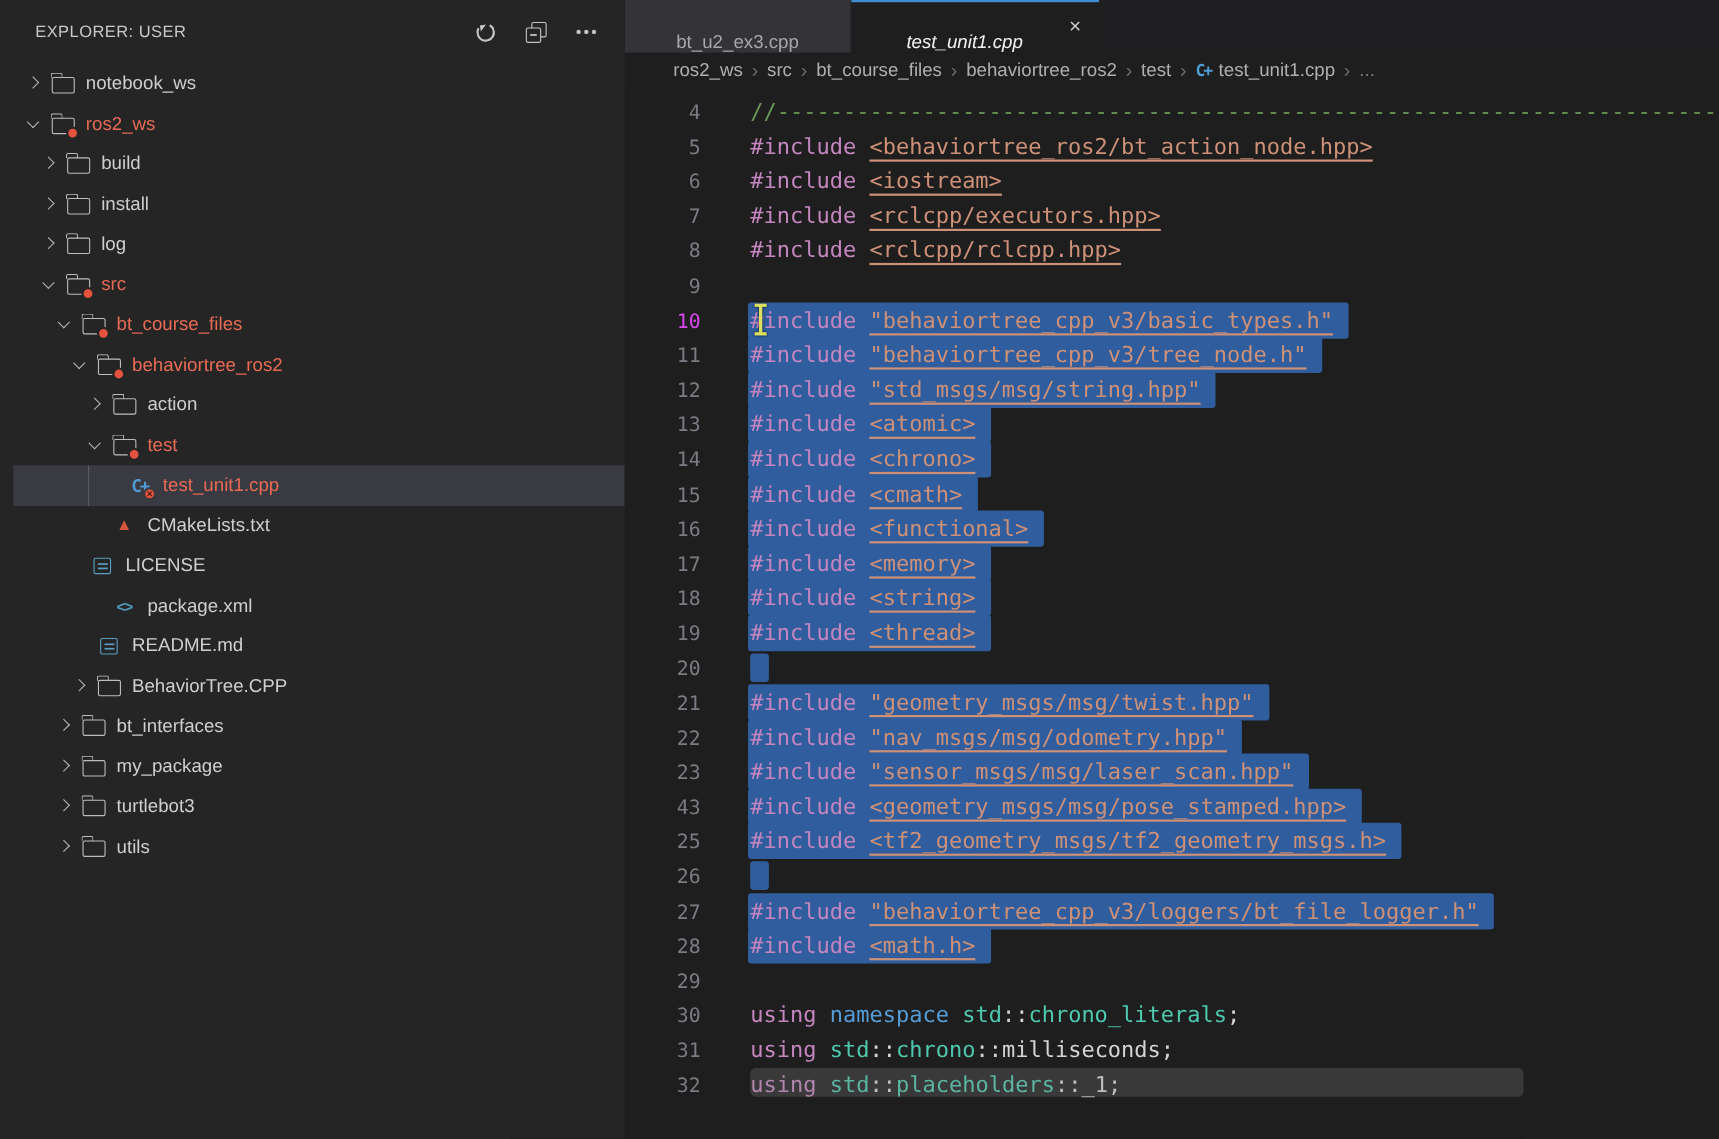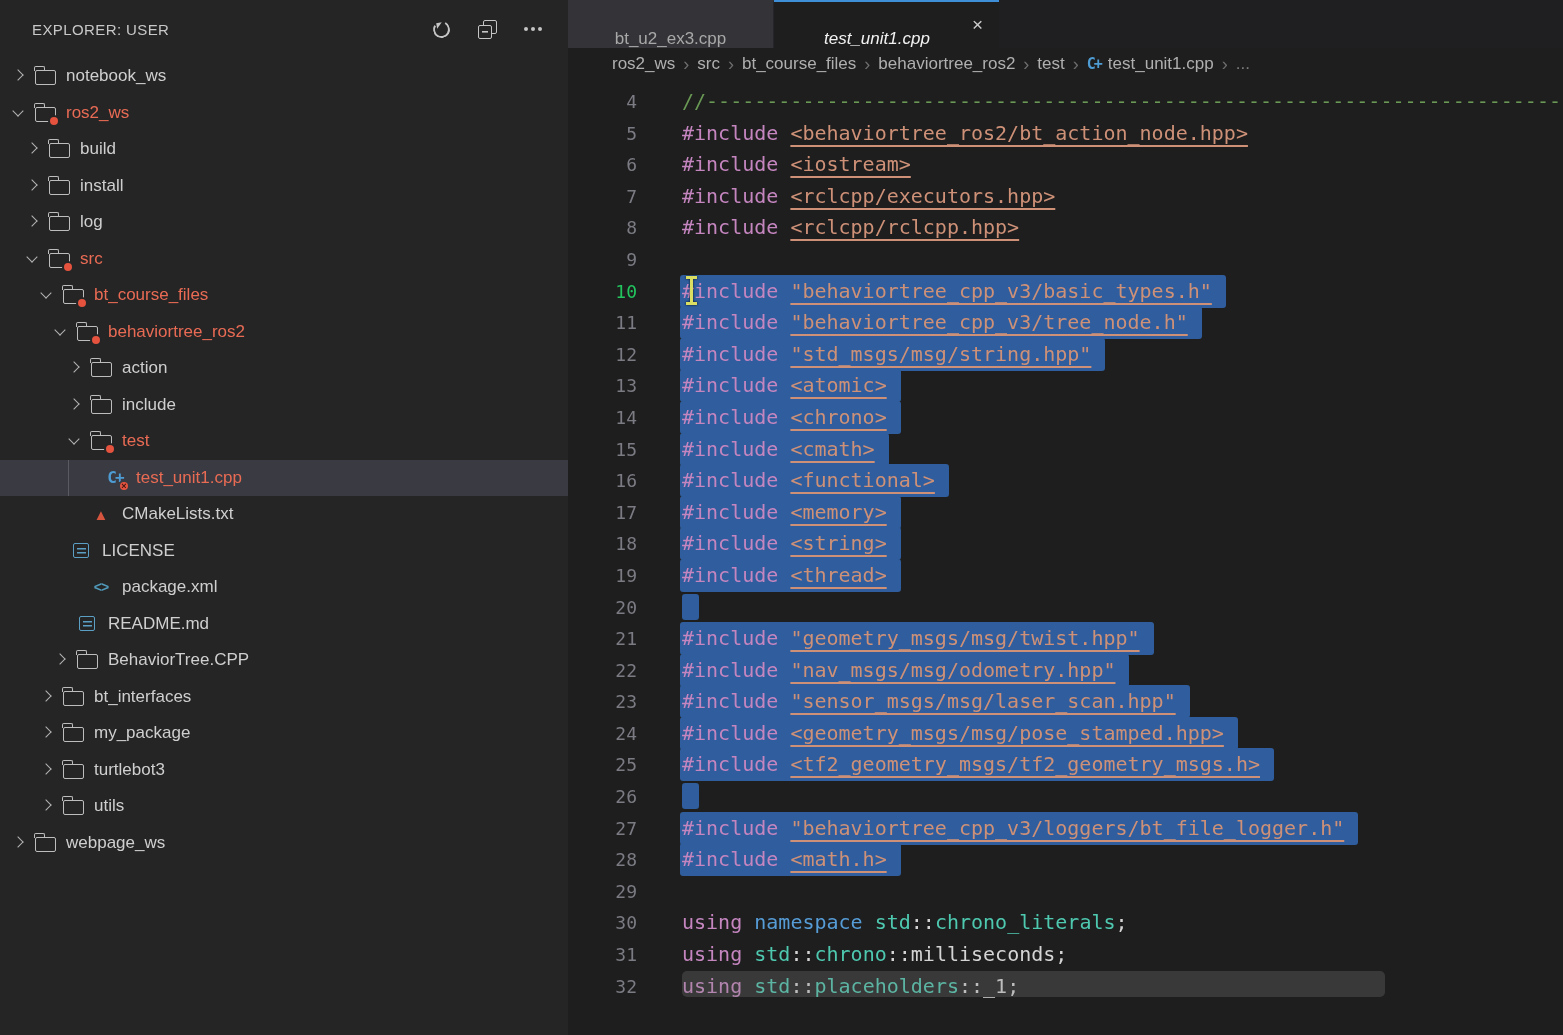--- a/index.html
+++ b/index.html
@@ -29,21 +29,21 @@
   .ico-collapse::before { content:""; position:absolute; top:0; right:0; width:12px; height:12px;
                  border:1.7px solid #c5c5c5; border-radius:2px; }
   .ico-collapse::after { content:""; position:absolute; bottom:0; left:0; width:12px; height:12px;
                  border:1.7px solid #c5c5c5; border-radius:2px; background:
                  linear-gradient(#c5c5c5,#c5c5c5) center/6px 1.6px no-repeat, #252526; }
 
   .ico-more { width:4px; height:4px; border-radius:50%; background:#c5c5c5;
               box-shadow:-7px 0 0 #c5c5c5, 7px 0 0 #c5c5c5; }
 
   
-  .tree { flex:1; overflow:hidden; font-size:17px; color:#cfcfcf; }
+  .tree { flex:1; overflow:hidden; font-size:17px; color:#cfcfcf;margin-left:12px; }
   .row { height:36.5px; display:flex; align-items:center; position:relative; cursor:pointer; white-space:nowrap; }
   .row.selected { background:#3a3a42; }
   .row.selected::before { content:""; position:absolute; left:68px; top:0; bottom:0; width:1px; background:#5a5a60; }
   .chev { width:24px; height:24px; flex:none; position:relative; }
   .chev::before { content:""; position:absolute; top:7px; left:8px; width:7px; height:7px;
                   border-right:1.8px solid #b4b4b4; border-bottom:1.8px solid #b4b4b4; transform:rotate(-45deg); }
   .chev.open::before { transform:rotate(45deg); top:6px; }
   .chev.none::before { display:none; }
   .ico-wrap { position:relative; flex:none; margin:0 9px 0 4px; display:flex; align-items:center; justify-content:center; width:22px; height:20px; }
   .folder-ico { width:21px; height:15px; border:1.6px solid #bdbdbd; border-radius:2px; position:relative; margin-top:3px; }
@@ -78,21 +78,21 @@
   .crumb { margin:0 6px; cursor:pointer; display:flex; align-items:center; gap:7px; }
   .crumb.dim { color:#7d7d7d; }
   .crumb-sep { color:#6d6d6d; font-size:18px; margin:0 2px; }
   .crumb .cpp-ico { font-size:15px; }
 
   
   .code { flex:1; position:relative; background:#1e1e1e; overflow:hidden;
           font-family:"DejaVu Sans Mono", monospace; font-size:20px; padding-top:6px; }
   .cl { height:31.6px; line-height:31.6px; white-space:pre; }
   .ln { display:inline-block; width:69px; text-align:right; color:#7b7b84; font-size:18px; }
-  .ln.act { color:#22c55e; }
+  .ln.act { color:#d946ef; }
   .lt { margin-left:45px; }
   .sel { background:#2f5d9d; border-radius:3px; padding:4px 14px 5px 2px; margin-left:-2px; }
   .selnl { display:inline-block; width:17px; height:26px; vertical-align:-6px;
            background:#2f5d9d; border-radius:3px; }
   .c-com { color:#6a9955; }
   .c-kw  { color:#c586c0; }
   .c-kw2 { color:#569cd6; }
   .c-inc { color:#ce9178; text-decoration:underline; text-decoration-thickness:1.5px; text-underline-offset:5px; }
   .c-ty  { color:#4ec9b0; }
   .c-pl  { color:#d4d4d4; }
@@ -201,27 +201,20 @@
             <span class="lbl error">behaviortree_ros2</span>
           </div>
           <div class="row" style="padding-left: 62px;">
             <span class="chev "></span>
             <span class="ico-wrap">
               <span class="folder-ico"></span>
             </span>
             <span class="lbl">action</span>
           </div>
           <div class="row" style="padding-left: 62px;">
-            <span class="chev "></span>
-            <span class="ico-wrap">
-              <span class="folder-ico"></span>
-            </span>
-            <span class="lbl">include</span>
-          </div>
-          <div class="row" style="padding-left: 62px;">
             <span class="chev open"></span>
             <span class="ico-wrap">
               <span class="folder-ico"></span>
               <span class="badge"></span>
             </span>
             <span class="lbl error">test</span>
           </div>
           <div class="row selected" style="padding-left: 76px;">
             <span class="chev none"></span>
             <span class="ico-wrap">
@@ -285,27 +278,20 @@
               <span class="folder-ico"></span>
             </span>
             <span class="lbl">turtlebot3</span>
           </div>
           <div class="row" style="padding-left: 34px;">
             <span class="chev "></span>
             <span class="ico-wrap">
               <span class="folder-ico"></span>
             </span>
             <span class="lbl">utils</span>
-          </div>
-          <div class="row" style="padding-left: 6px;">
-            <span class="chev "></span>
-            <span class="ico-wrap">
-              <span class="folder-ico"></span>
-            </span>
-            <span class="lbl">webpage_ws</span>
           </div>
         </div>
     </aside>
 
     <section class="editor">
       <div class="tabbar" id="tabbar">
           <div class="tab inactive">
             <span class="tlabel">bt_u2_ex3.cpp</span>
           </div>
           <div class="tab active">
@@ -358,21 +344,21 @@
             <div class="cl"><span class="ln">14</span><span class="lt"><span class="sel"><span class="c-kw">#include </span><span class="c-inc">&lt;chrono&gt;</span></span></span></div>
             <div class="cl"><span class="ln">15</span><span class="lt"><span class="sel"><span class="c-kw">#include </span><span class="c-inc">&lt;cmath&gt;</span></span></span></div>
             <div class="cl"><span class="ln">16</span><span class="lt"><span class="sel"><span class="c-kw">#include </span><span class="c-inc">&lt;functional&gt;</span></span></span></div>
             <div class="cl"><span class="ln">17</span><span class="lt"><span class="sel"><span class="c-kw">#include </span><span class="c-inc">&lt;memory&gt;</span></span></span></div>
             <div class="cl"><span class="ln">18</span><span class="lt"><span class="sel"><span class="c-kw">#include </span><span class="c-inc">&lt;string&gt;</span></span></span></div>
             <div class="cl"><span class="ln">19</span><span class="lt"><span class="sel"><span class="c-kw">#include </span><span class="c-inc">&lt;thread&gt;</span></span></span></div>
             <div class="cl"><span class="ln">20</span><span class="lt"><span class="selnl"></span></span></div>
             <div class="cl"><span class="ln">21</span><span class="lt"><span class="sel"><span class="c-kw">#include </span><span class="c-inc">"geometry_msgs/msg/twist.hpp"</span></span></span></div>
             <div class="cl"><span class="ln">22</span><span class="lt"><span class="sel"><span class="c-kw">#include </span><span class="c-inc">"nav_msgs/msg/odometry.hpp"</span></span></span></div>
             <div class="cl"><span class="ln">23</span><span class="lt"><span class="sel"><span class="c-kw">#include </span><span class="c-inc">"sensor_msgs/msg/laser_scan.hpp"</span></span></span></div>
-            <div class="cl"><span class="ln">24</span><span class="lt"><span class="sel"><span class="c-kw">#include </span><span class="c-inc">&lt;geometry_msgs/msg/pose_stamped.hpp&gt;</span></span></span></div>
+            <div class="cl"><span class="ln">43</span><span class="lt"><span class="sel"><span class="c-kw">#include </span><span class="c-inc">&lt;geometry_msgs/msg/pose_stamped.hpp&gt;</span></span></span></div>
             <div class="cl"><span class="ln">25</span><span class="lt"><span class="sel"><span class="c-kw">#include </span><span class="c-inc">&lt;tf2_geometry_msgs/tf2_geometry_msgs.h&gt;</span></span></span></div>
             <div class="cl"><span class="ln">26</span><span class="lt"><span class="selnl"></span></span></div>
             <div class="cl"><span class="ln">27</span><span class="lt"><span class="sel"><span class="c-kw">#include </span><span class="c-inc">"behaviortree_cpp_v3/loggers/bt_file_logger.h"</span></span></span></div>
             <div class="cl"><span class="ln">28</span><span class="lt"><span class="sel"><span class="c-kw">#include </span><span class="c-inc">&lt;math.h&gt;</span></span></span></div>
             <div class="cl"><span class="ln">29</span><span class="lt"></span></div>
             <div class="cl"><span class="ln">30</span><span class="lt"><span class="c-kw">using</span><span class="c-pl"> </span><span class="c-kw2">namespace</span><span class="c-pl"> </span><span class="c-ty">std</span><span class="c-pl">::</span><span class="c-ty">chrono_literals</span><span class="c-pl">;</span></span></div>
             <div class="cl"><span class="ln">31</span><span class="lt"><span class="c-kw">using</span><span class="c-pl"> </span><span class="c-ty">std</span><span class="c-pl">::</span><span class="c-ty">chrono</span><span class="c-pl">::</span><span class="c-pl">milliseconds</span><span class="c-pl">;</span></span></div>
             <div class="cl"><span class="ln">32</span><span class="lt"><span class="c-kw">using</span><span class="c-pl"> </span><span class="c-ty">std</span><span class="c-pl">::</span><span class="c-ty">placeholders</span><span class="c-pl">::</span><span class="c-pl">_1</span><span class="c-pl">;</span></span></div>
           </div>
         <div class="hscroll"></div>

